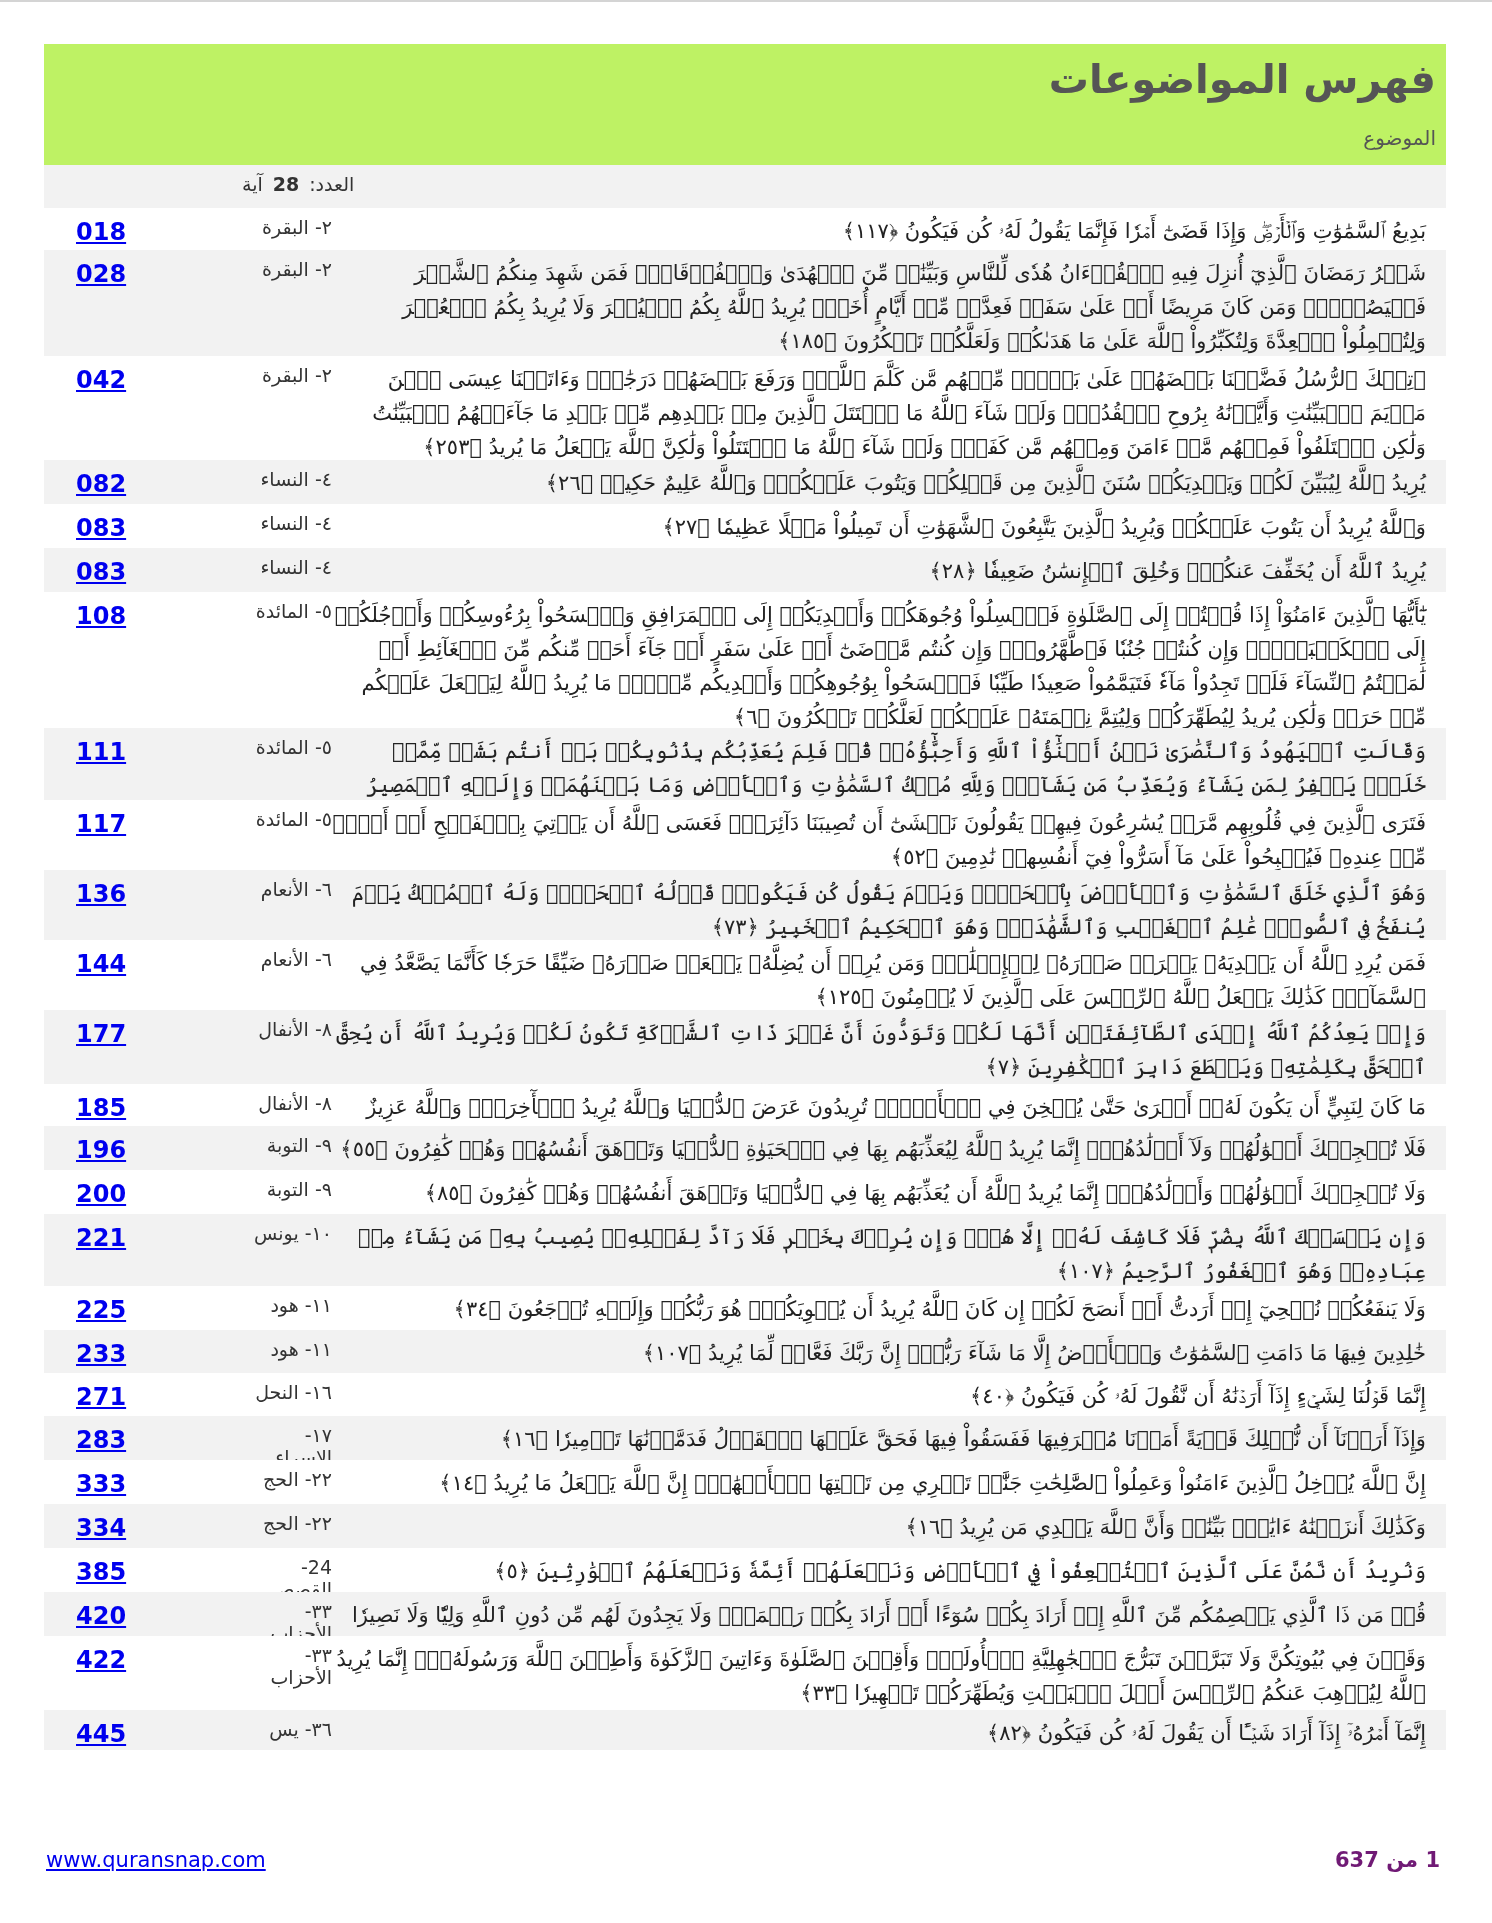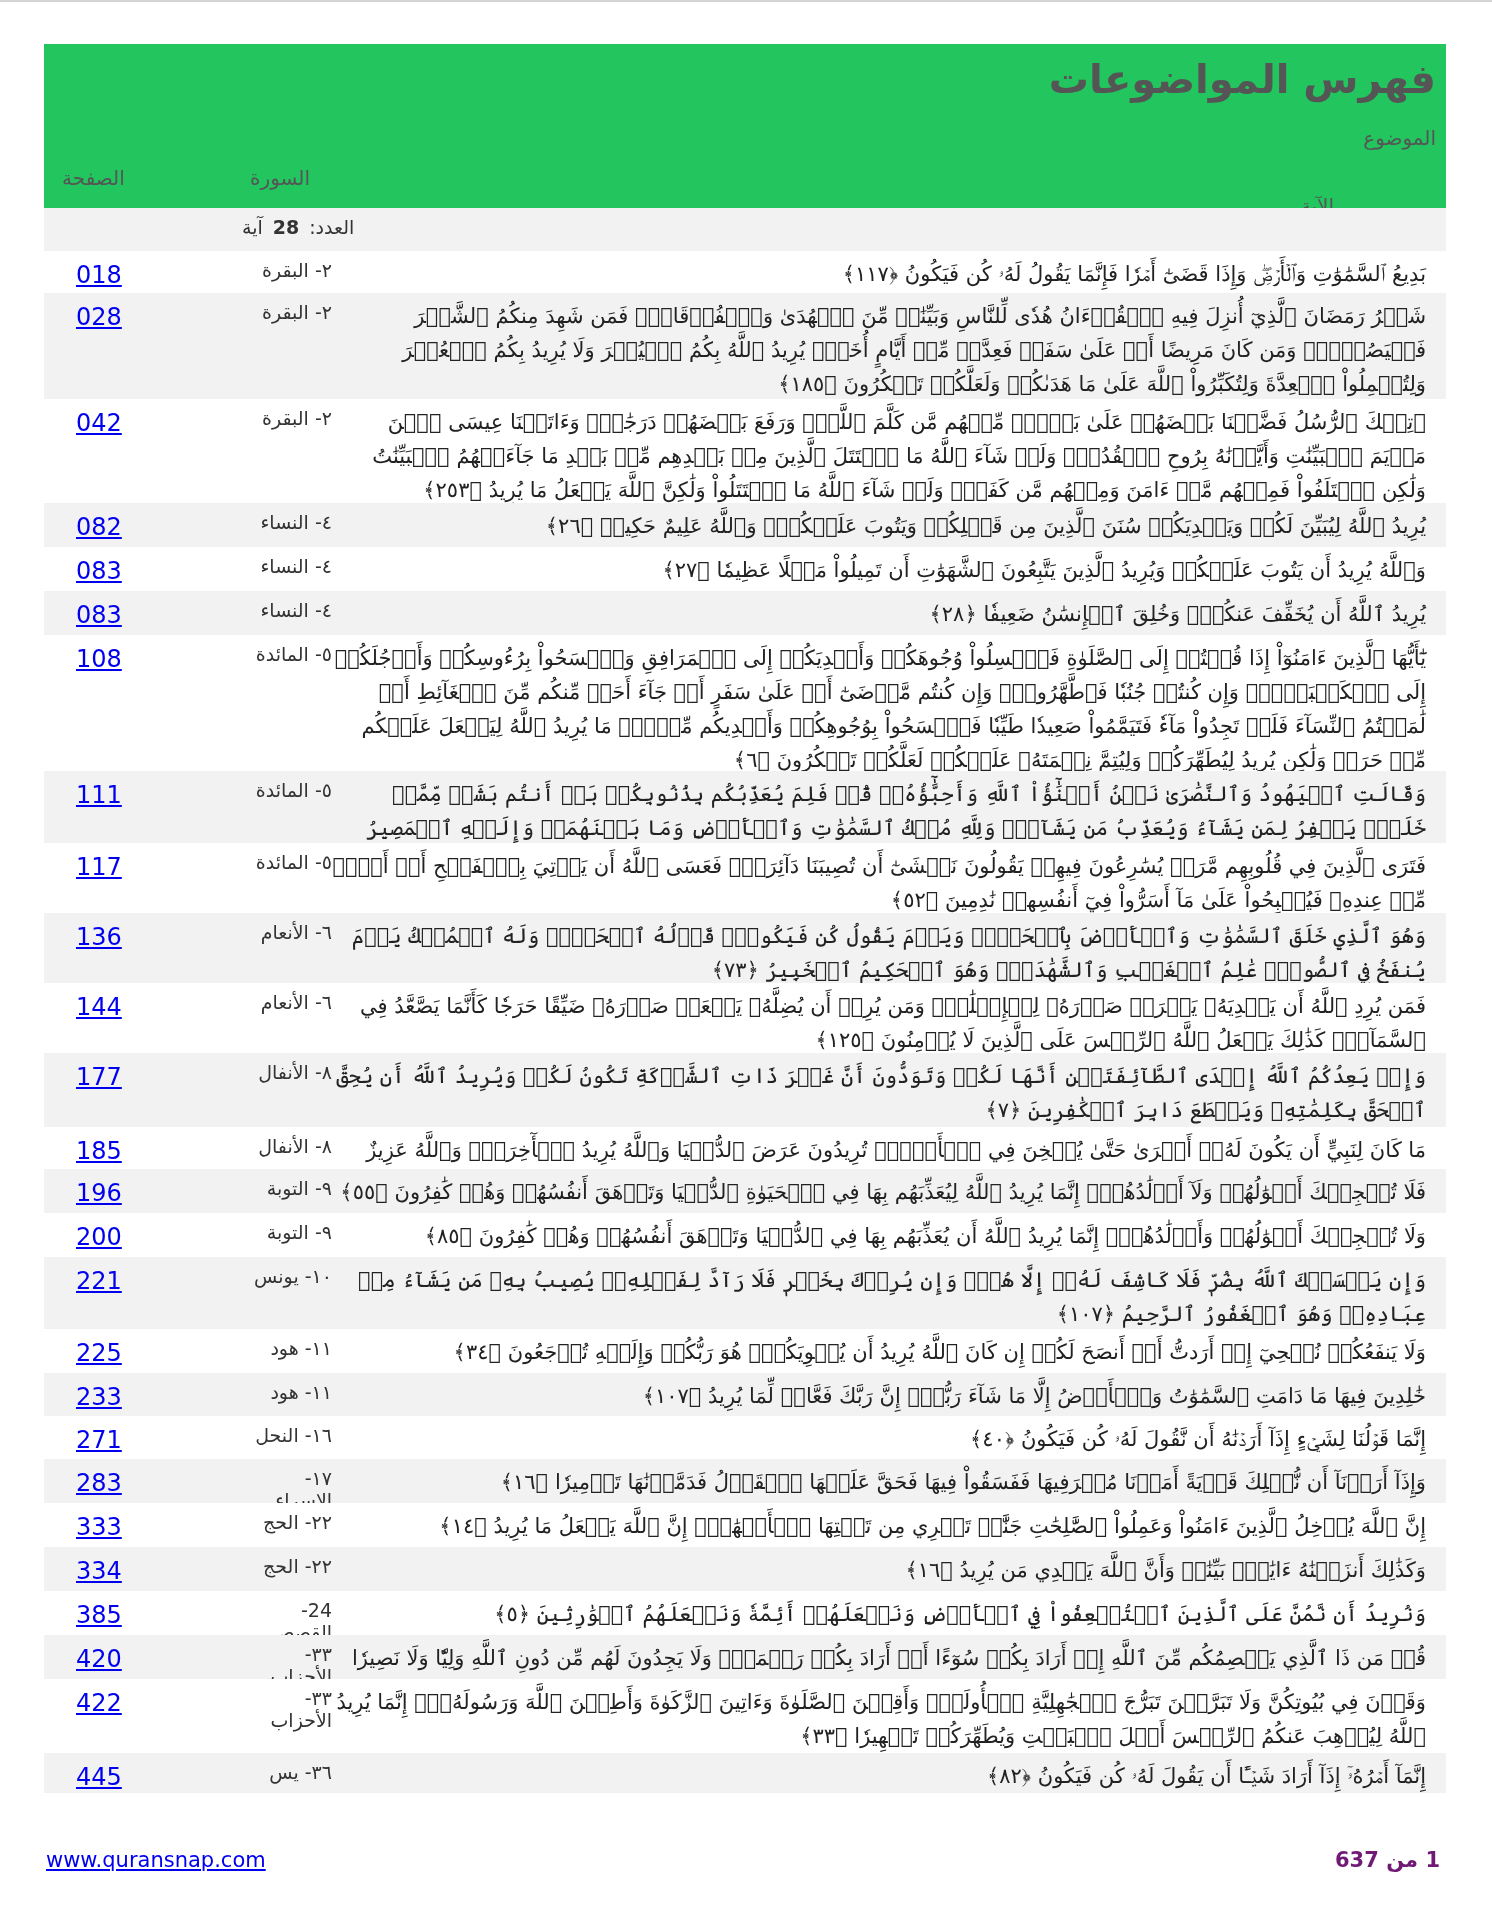--- a/index.html
+++ b/index.html
@@ -3,21 +3,21 @@
   <meta charset="utf-8">
   <style>
     html, body { margin: 0; padding: 0; background: #ffffff; }
     body {
       width: 1492px; height: 1923px; position: relative; overflow: hidden;
       font-family: "DejaVu Sans", sans-serif; color: #222;
     }
     .topline { position: absolute; left: 0; top: 0; width: 1492px; height: 2px; background: #d4d4d4; }
     .sheet { position: absolute; left: 44px; top: 44px; width: 1402px; }
     .header-band {
-      background: #22c55e; height: 164px; position: relative;
+      background: #bef264; height: 121px; position: relative;
     }
     .title {
       position: absolute; right: 10px; top: 12px; direction: rtl;
       font-family: "DejaVu Sans", sans-serif; font-size: 40px; font-weight: bold; color: #555;
     }
     .subject-label {
       position: absolute; right: 10px; top: 82px; direction: rtl;
       font-size: 20px; color: #555; margin-left: 30px;
     }
     .col-h { position: absolute; top: 122px; direction: rtl; font-size: 20px; color: #555; }
@@ -44,21 +44,21 @@
       position: absolute; right: 20px; top: 6px; width: 1100px;
       font-family: "DejaVu Serif", serif; font-size: 21px; line-height: 34px;
       color: #222; text-align: right;
     }
     .sura-name {
       position: absolute; left: 198px; top: 8px; width: 90px; 
       font-size: 19px; color: #333;
     }
     .page-link {
       position: absolute; left: 32px; top: 10px; direction: ltr;
-      font-size: 24px; font-weight: normal; color: #0000ee; text-decoration: underline;
+      font-size: 24px; font-weight: bold; color: #0000ee; text-decoration: underline;
       font-family: "DejaVu Sans", sans-serif; cursor: pointer;
     }
     .footer-link {
       position: absolute; left: 46px; top: 1848px; font-size: 21px; color: #0000ee;
       text-decoration: underline; font-family: "DejaVu Sans", sans-serif;
     }
     .footer-page {
       position: absolute; right: 52px; top: 1848px; direction: rtl;
       font-size: 21px; font-weight: bold; color: #701a75; text-align: right;
     }

